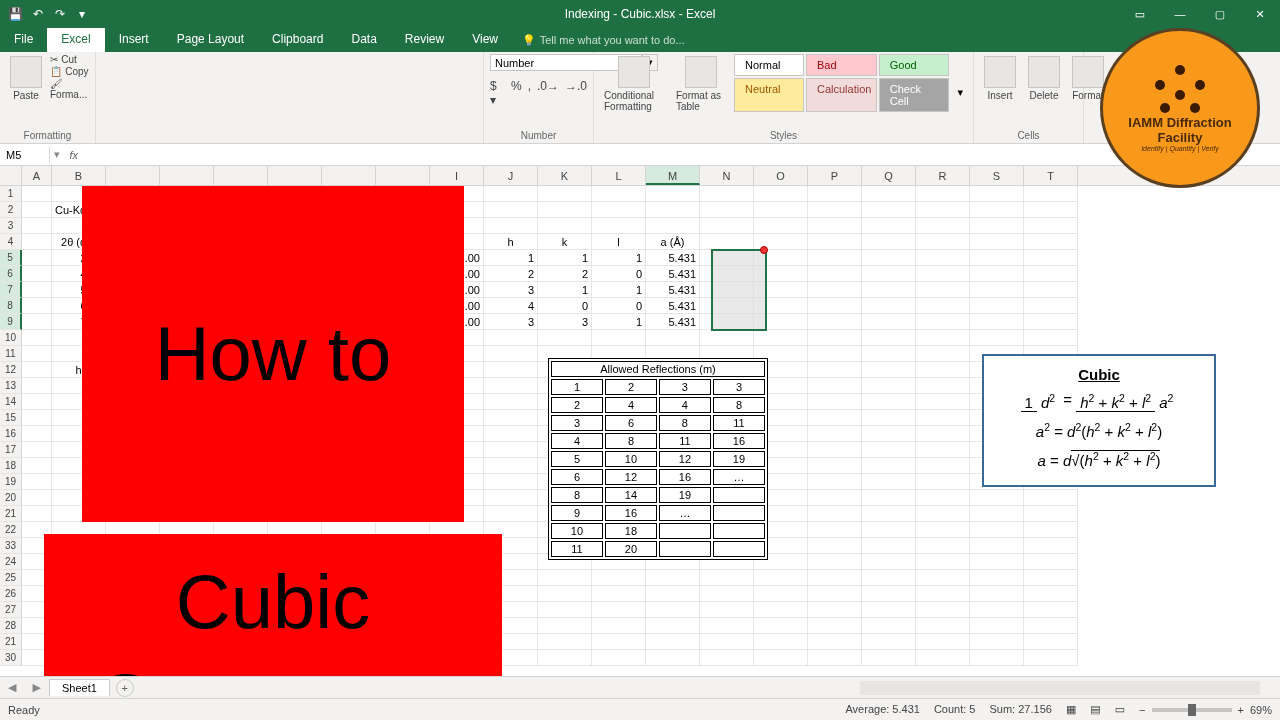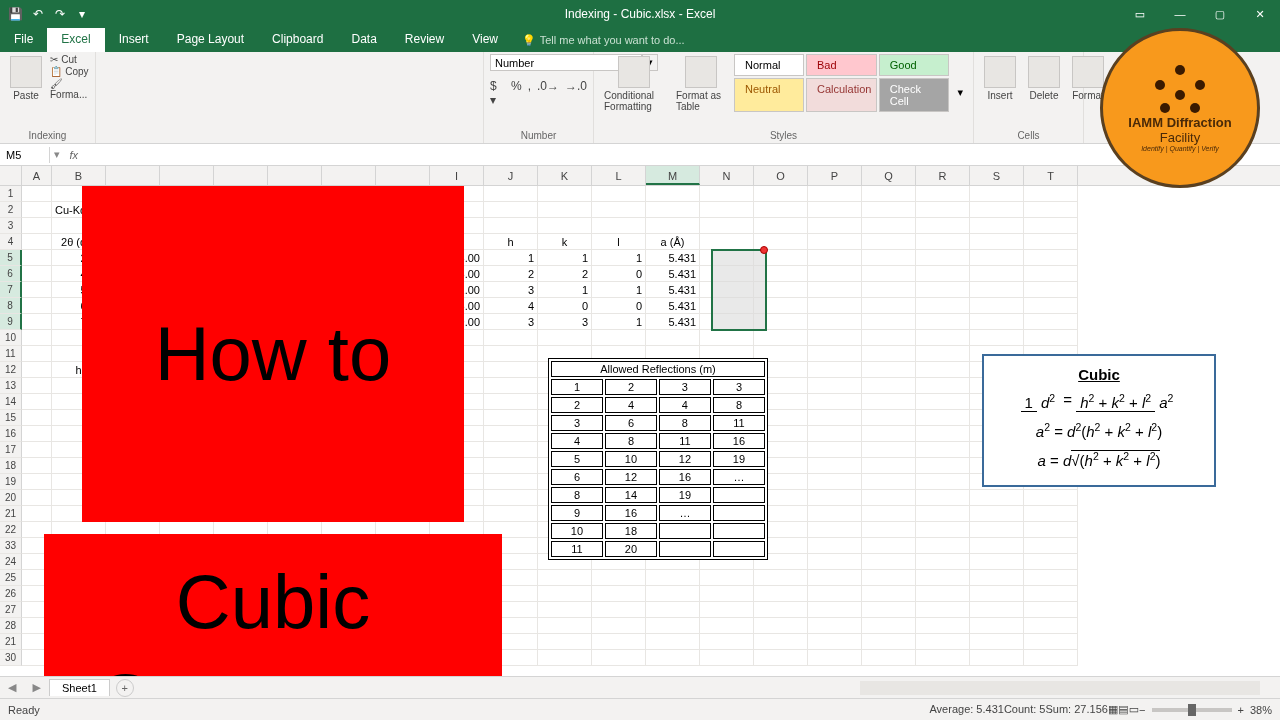--- a/index.html
+++ b/index.html
@@ -63,33 +63,33 @@
 .eqbox .eqtitle { text-decoration:underline; font-weight:bold; margin-bottom:8px; }
 .frac { display:inline-block; text-align:center; vertical-align:middle; }
 .frac .num { border-bottom:1px solid #000; padding:0 4px; }
 .frac .den { padding:0 4px; }
 
 
 .logo { position:absolute; width:160px; height:160px; border-radius:50%; background:#f8991c; top:28px; right:20px; border:3px solid #5a4020; display:flex; flex-direction:column; align-items:center; justify-content:center; color:#4a2a08; z-index:50; }
 .logo .mol { width:70px; height:50px; position:relative; }
 .logo .mol span { position:absolute; width:10px; height:10px; background:#3a1a00; border-radius:50%; }
 .logo .txt1 { font-size:13px; font-weight:bold; }
-.logo .txt2 { font-size:13px; font-weight:normal; }
+.logo .txt2 { font-size:13px; font-weight:bold; }
 .logo .txt3 { font-size:7px; font-style:italic; }
 
 
 .sheettabs { height:22px; background:#f3f2f1; border-top:1px solid #d4d4d4; display:flex; align-items:center; font-size:11px; }
 .sheettabs .nav { padding:0 8px; color:#888; }
 .sheettabs .stab { padding:2px 12px; background:#fff; border:1px solid #ccc; border-bottom:none; }
 .sheettabs .plus { width:18px; height:18px; border:1px solid #ccc; border-radius:50%; margin-left:6px; text-align:center; line-height:16px; color:#666; }
 .sheettabs .scroll { position:absolute; right:20px; width:400px; height:14px; background:#e8e6e3; }
 
 
 .statusbar { height:22px; background:#f3f2f1; border-top:1px solid #d4d4d4; display:flex; align-items:center; justify-content:space-between; padding:0 8px; font-size:11px; color:#444; }
-.statusbar .stats { display:flex; }
+.statusbar .stats { display:flex; gap:14px; }
 .zoomctrl { display:flex; align-items:center; gap:6px; }
 .zoomslider { width:80px; height:4px; background:#c8c6c4; position:relative; }
 .zoomslider .th { width:8px; height:12px; background:#666; position:absolute; top:-4px; left:36px; }
 
 sup { font-size:0.7em; }
 </style>
 </head>
 <body>
 
 <div class="titlebar">
@@ -129,21 +129,21 @@
       <div class="rbtn big">
           <div class="ic"></div>
           <span>Paste</span>
         </div>
       <div style="display:flex;flex-direction:column;gap:1px;font-size:10px;color:#444">
         <div>✂ <span>Cut</span></div>
         <div>📋 <span>Copy</span></div>
         <div>🖌 <span>Forma...</span></div>
       </div>
     </div>
-    <div class="label">Indexing</div>
+    <div class="label">Formatting</div>
   </div>
 
   <div class="rgroup" style="width:388px">
     <div class="body"></div>
     <div class="label"></div>
   </div>
 
   <div class="rgroup" style="width:110px">
     <div class="body" style="flex-direction:column;width:100%">
       <div style="display:flex;width:100%">
@@ -1051,16 +1051,16 @@
     <span>Sum: 27.156</span>
     <span>▦</span>
     <span>▤</span>
     <span>▭</span>
     <div class="zoomctrl">
       <span>−</span>
       <div class="zoomslider">
           <div class="th"></div>
         </div>
       <span>+</span>
-      <span>38%</span>
+      <span>69%</span>
     </div>
   </div>
 </div>
 
 </body></html>

